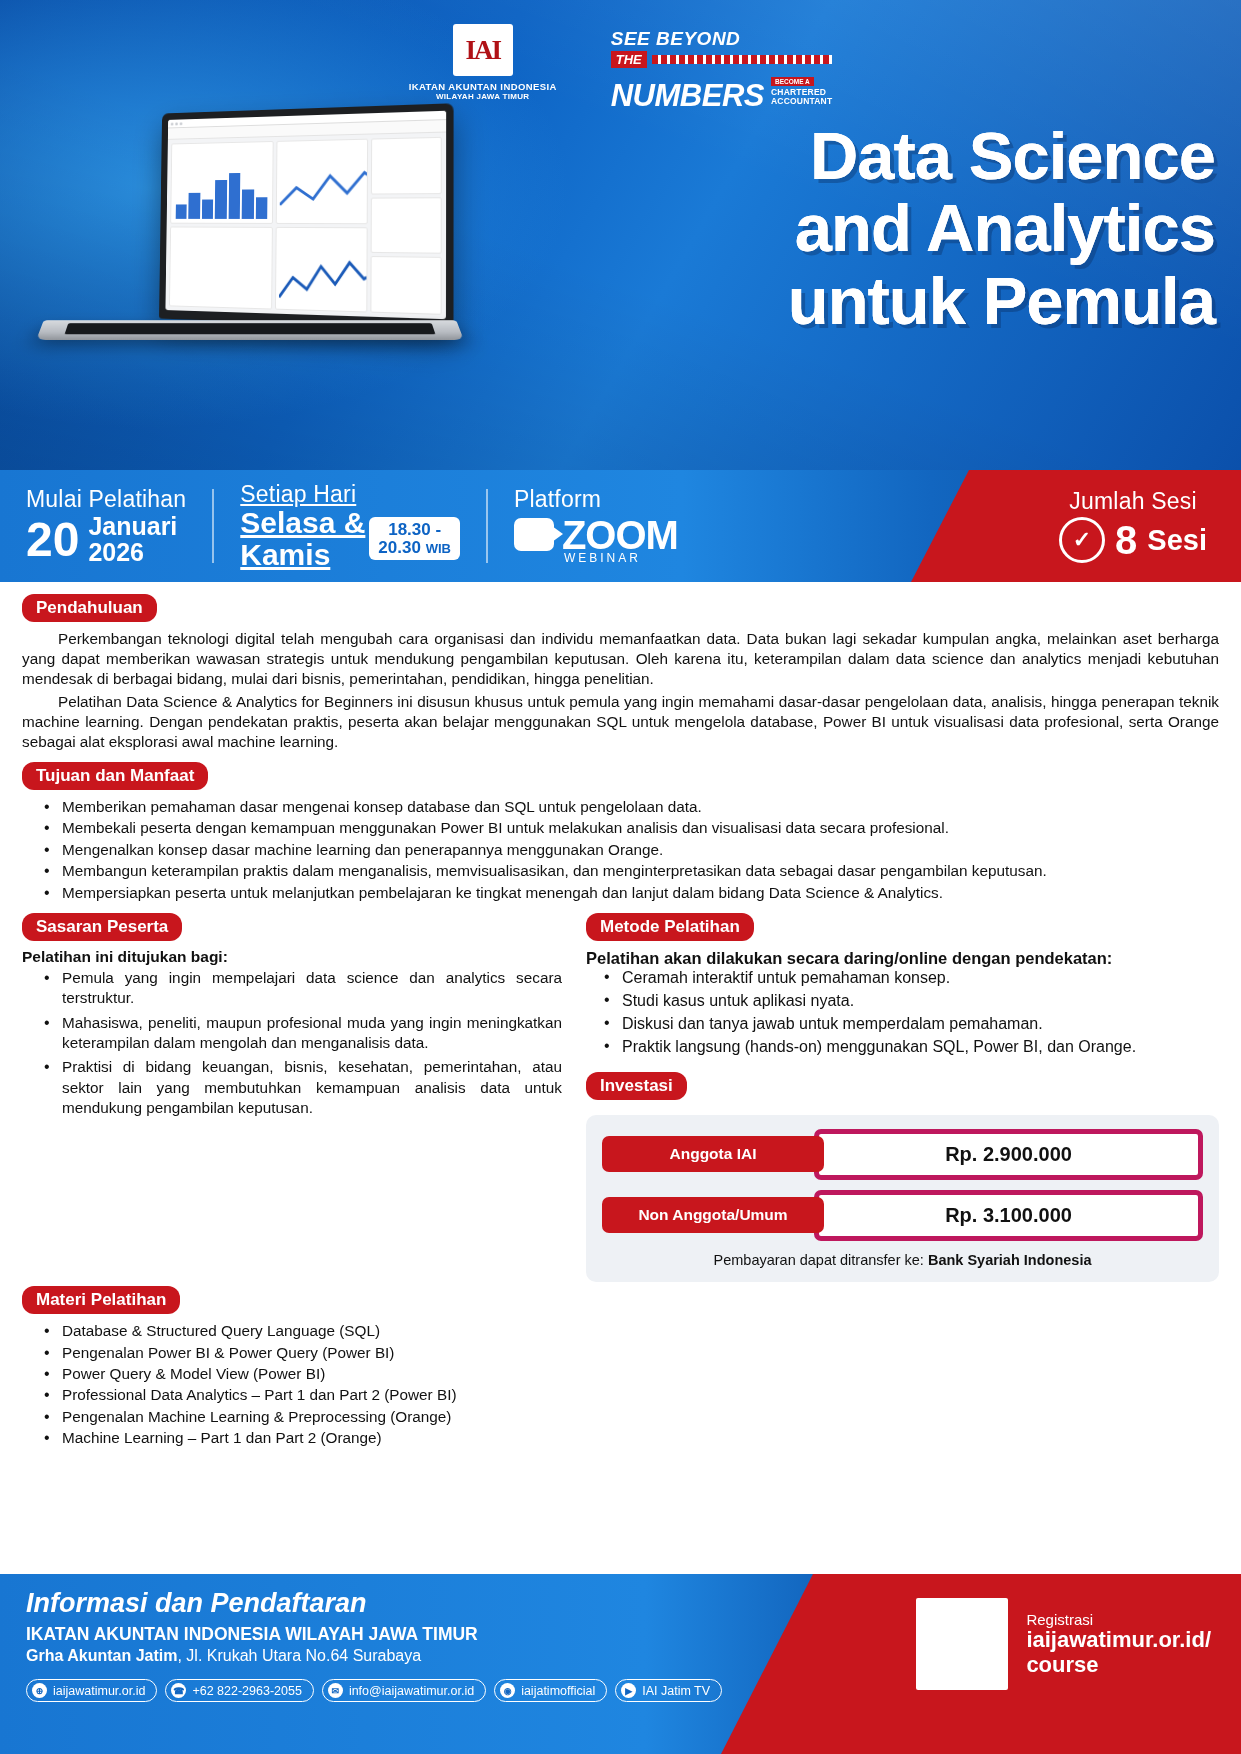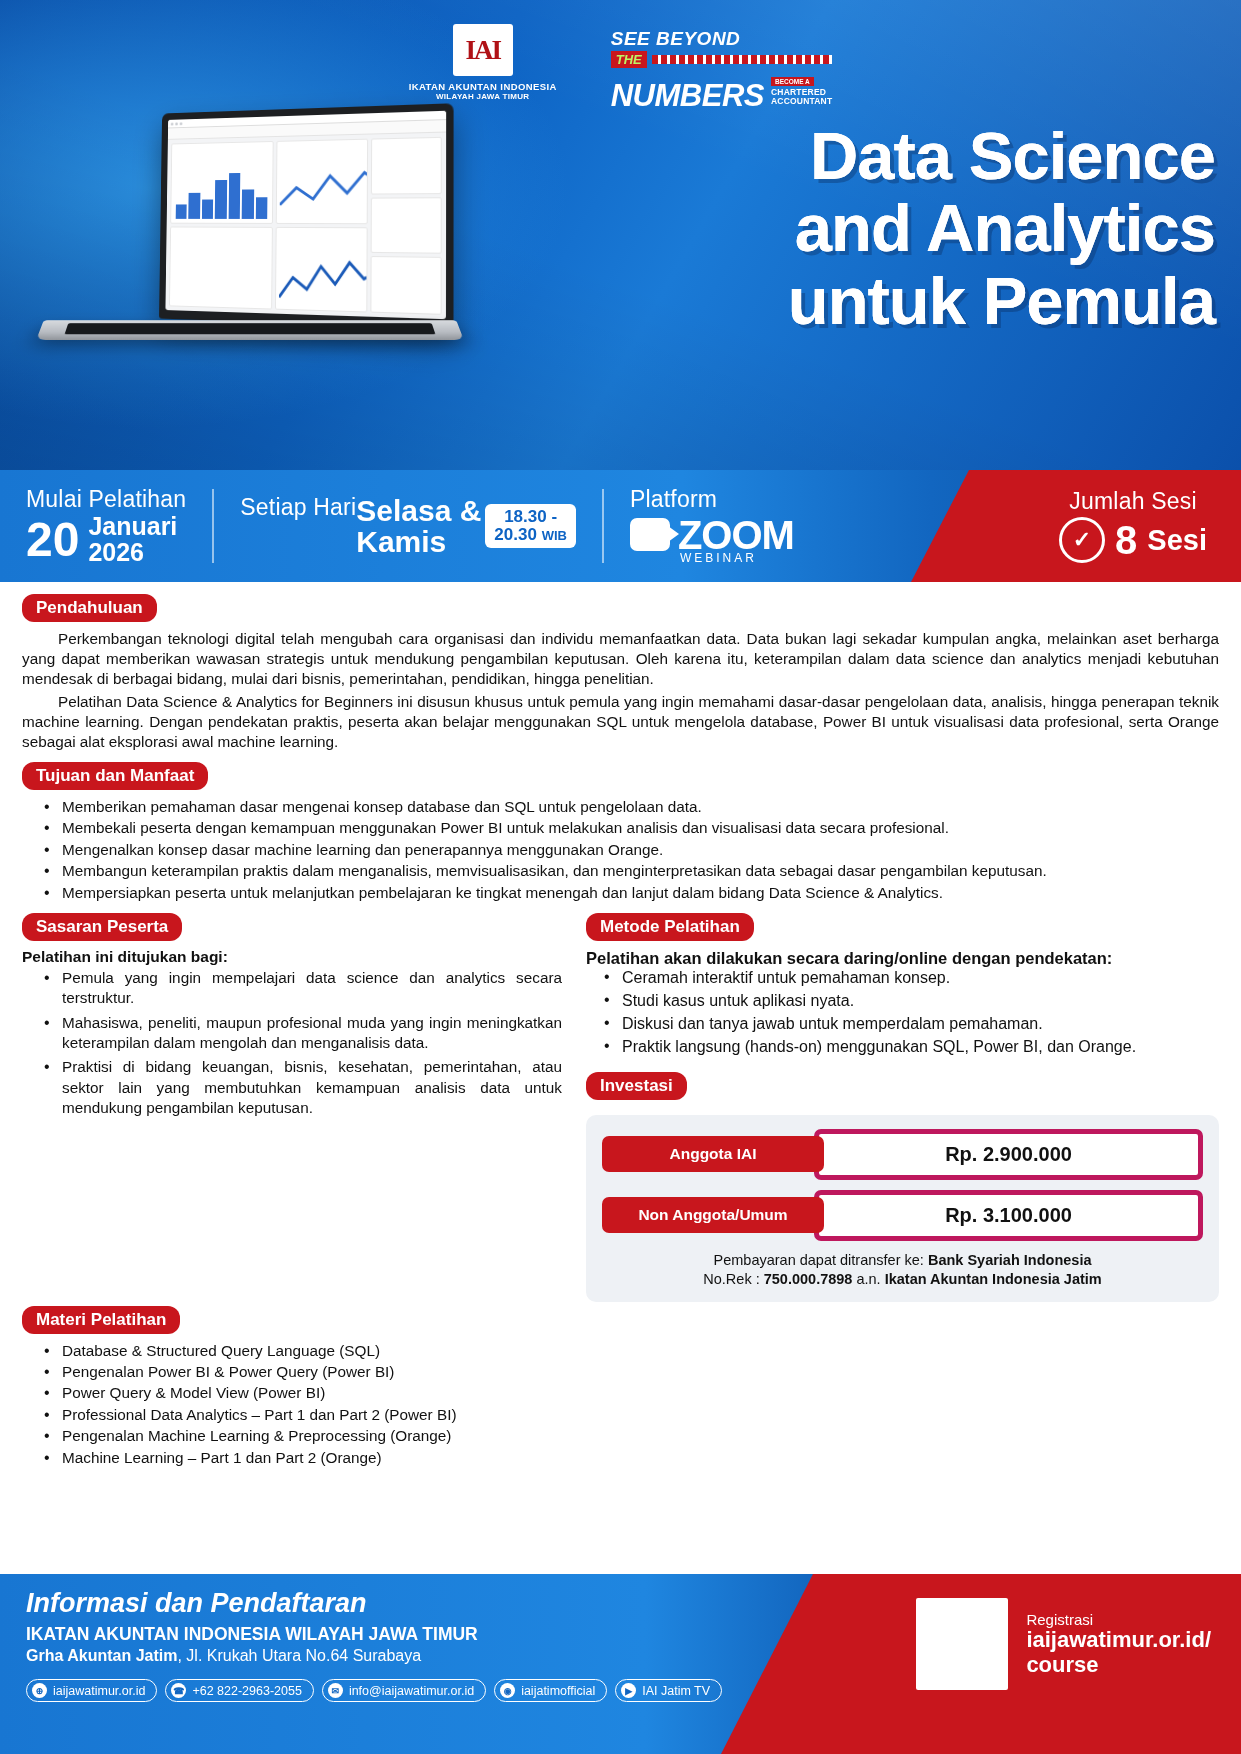--- a/index.html
+++ b/index.html
@@ -38,21 +38,21 @@
     background:#fff; border-radius:3px;
     display:flex; align-items:center; justify-content:center;
     color:#b01116; font-weight:bold; font-size:27px; letter-spacing:-2px;
     font-family:"Liberation Serif", serif;
   }
   .iai-t1{ font-size:9.5px; font-weight:bold; letter-spacing:0.4px; }
   .iai-t2{ font-size:8px; font-weight:bold; letter-spacing:0.3px; }
   .see-beyond{ color:#fff; padding-top:4px; }
   .sb-1{ font-size:19px; font-weight:bold; font-style:italic; letter-spacing:0.5px; }
   .sb-2{ display:flex; align-items:center; gap:5px; margin-top:1px;}
-  .sb-the{ background:#c8161d; color:#bef264; font-size:13px; font-weight:bold; font-style:italic; padding:1px 5px; }
+  .sb-the{ background:#c8161d; color:#ffffff; font-size:13px; font-weight:bold; font-style:italic; padding:1px 5px; }
   .sb-bar{ flex:1; height:9px; background:repeating-linear-gradient(90deg,#c8161d 0 6px,#fff 6px 9px); min-width:118px;}
   .sb-3{ display:flex; align-items:flex-end; gap:7px; margin-top:2px;}
   .sb-numbers{ font-size:31px; font-weight:bold; font-style:italic; letter-spacing:-0.5px; line-height:0.95;}
   .sb-ca{ padding-bottom:4px; }
   .sb-become{ background:#c8161d; color:#fff; font-size:6.5px; font-weight:bold; padding:1px 4px; display:inline-block;}
   .sb-chart{ font-size:8.5px; font-weight:bold; line-height:1.1; letter-spacing:0.2px;}
 
   
   .laptop{ position:absolute; left:40px; top:108px; width:420px; height:300px; z-index:3;}
   .lp-screen{
@@ -321,21 +321,21 @@
       <span class="ib-day">20</span>
       <span>
         <div class="ib-my">Januari</div>
         <div class="ib-my">2026</div>
       </span>
     </div>
   </div>
 
   <div class="ib-sep"></div>
 
-  <div class="ib-block" style="display:flex;flex-direction:row;">
+  <div class="ib-block" style="display:flex;flex-direction:column;text-decoration:underline;">
     <div class="ib-label">Setiap Hari</div>
     <div style="display:flex;align-items:center;gap:4px;">
       <span>
         <div class="ib-days">Selasa &amp;</div>
         <div class="ib-days">Kamis</div>
       </span>
       <span class="ib-time">
         <div>18.30 -</div>
         <div><span>20.30</span> <small>WIB</small></div>
       </span>
@@ -412,23 +412,20 @@
           <span class="price-val">Rp. 2.900.000</span>
         </div>
         <div class="price-row">
           <span class="price-tag">Non Anggota/Umum</span>
           <span class="price-val">Rp. 3.100.000</span>
         </div>
         <div class="inv-note">
           <div>
             <span>Pembayaran dapat ditransfer ke: </span><b>Bank Syariah Indonesia</b>
           </div>
-          <div>
-            <span>No.Rek : </span><b>750.000.7898</b><span> a.n. </span><b>Ikatan Akuntan Indonesia Jatim</b>
-          </div>
         </div>
       </div>
     </div>
   </div>
 
   <div class="materi" style="margin-top:4px;width:560px;">
     <div class="tag">Materi Pelatihan</div>
     <ul class="bullets">
       <li>Database &amp; Structured Query Language (SQL)</li>
       <li>Pengenalan Power BI &amp; Power Query (Power BI)</li>

